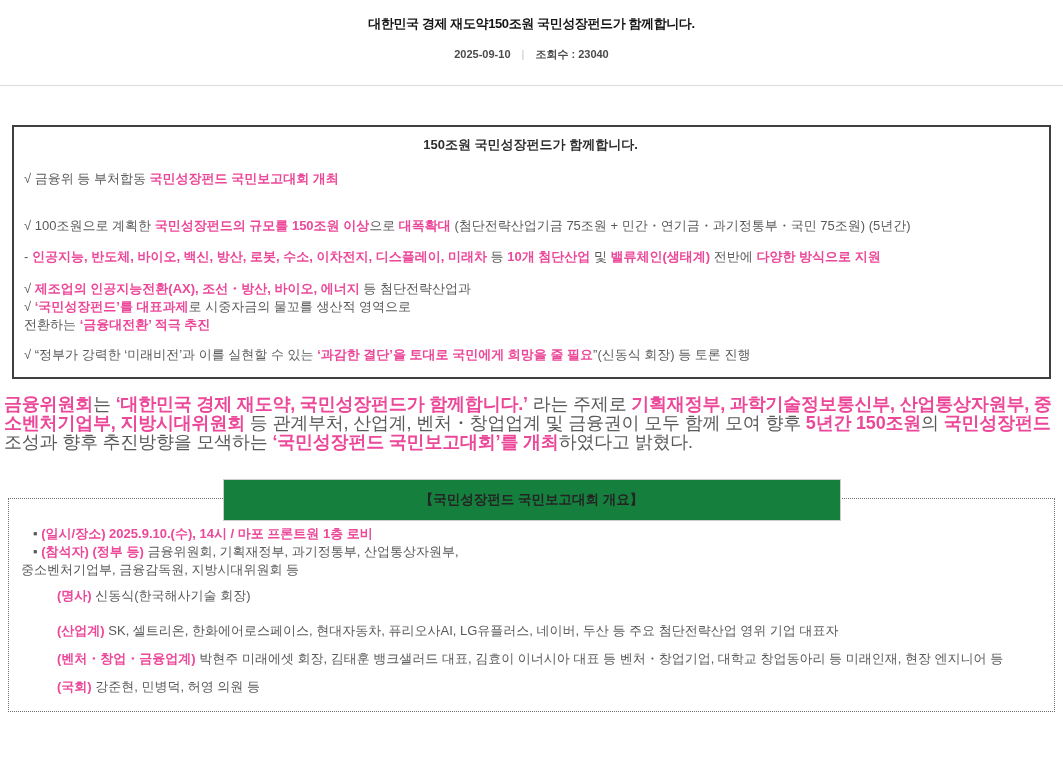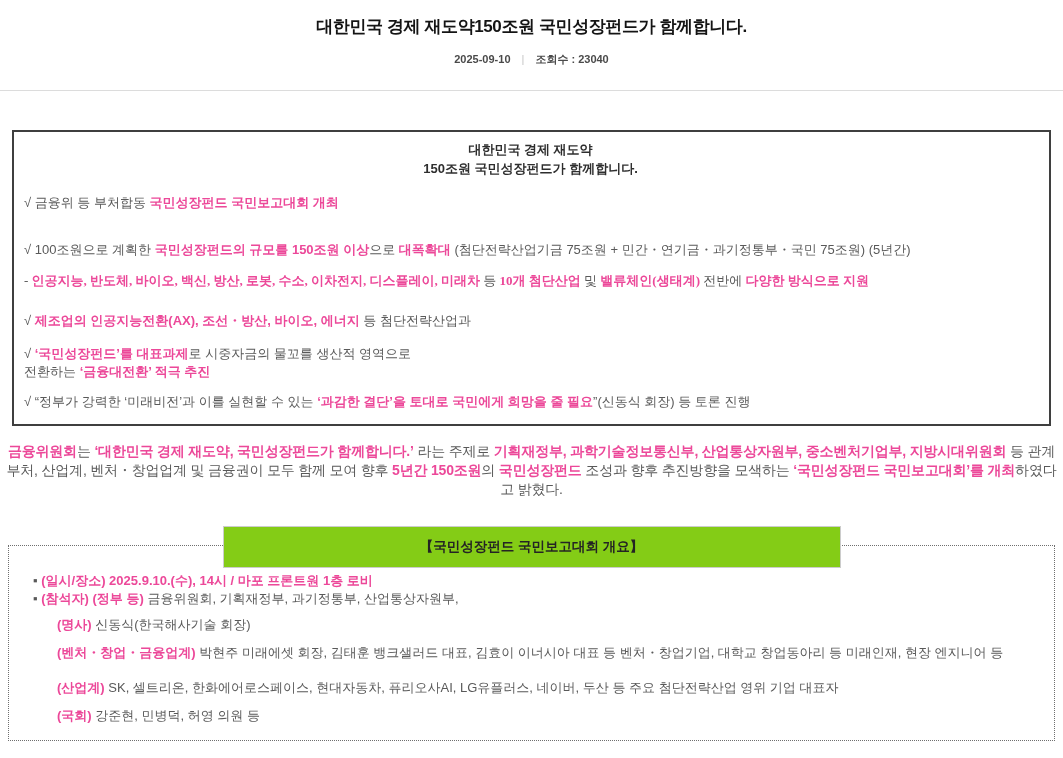--- a/index.html
+++ b/index.html
@@ -4,64 +4,63 @@
 <style>
   * { box-sizing: border-box; }
   html,body { margin:0; padding:0; background:#ffffff; }
   body {
     width:1063px; height:758px; overflow:hidden;
     font-family:"Liberation Sans","DejaVu Sans",sans-serif;
     color:#595959;
   }
   .page-title {
     margin-top:15px; text-align:center;
-    font-size:17px; font-weight:bold; color:#141414; letter-spacing:-0.4px;
+    font-size:13px; font-weight:bold; color:#141414; letter-spacing:-0.4px;
   }
   .meta {
     margin-top:14px; text-align:center;
     font-size:11px; font-weight:bold; color:#4a4a4a;
   }
   .meta .sep { color:#c6c6c6; font-weight:normal; margin:0 11px; }
   .divider { border:none; border-top:1px solid #dcdcdc; margin:23px 0 0 0; }
 
   
   .summary-box {
     margin:39px 12px 0 12px;
     border:2px solid #3f3f3f;
     padding:8px 12px 13px 10px;
     font-size:13px; line-height:18px; color:#595959;
   }
   .summary-title { text-align:center; font-weight:bold; color:#2e2e2e; line-height:19px; }
   .b { font-weight:bold; color:#ec4899; }
   .mt-a { margin-top:16px; }
   .mt-b { margin-top:29px; }
-  .mt-c { margin-top:13px;font-family:Liberation Serif, serif; }
-  .mt-d { margin-top:22px; }
-  .mt-e { margin-top:15px; }
+  .mt-c { margin-top:13px; }
+  .mt-d { margin-top:14px; }
+  .mt-e { }
   .mt-f { margin-top:12px; }
 
   
   .para {
     margin:16px 4px 0 4px;
-    font-size:14px; line-height:19px; color:#595959;
+    font-size:18px; line-height:19px; color:#595959;
     letter-spacing:-0.2px;
-    text-align:center;
   }
 
   
   .overview-box {
     position:relative;
     margin:46px 8px 0 8px;
     border:1px dotted #6f6f6f;
     padding:26px 12px 15px 12px;
     font-size:13px; line-height:18px;
   }
   .overview-heading {
     position:absolute; top:-20px; left:50%; transform:translateX(-50%);
-    width:618px; background:#84cc16;
+    width:618px; background:#15803d;
     border:1px solid #cccccc;
     text-align:center; font-weight:bold; color:#242424;
     font-size:13.5px; padding:11px 0;
   }
   .ov-bullet { padding-left:12px; }
   .ov-cont { padding-left:0; }
   .ov-indent { padding-left:36px; }
   .ov-gap-a { margin-top:8px; }
   .ov-gap-b { margin-top:17px; }
   .ov-gap-c { margin-top:10px; }
@@ -73,38 +72,38 @@
 
   <h1 class="page-title">대한민국 경제 재도약150조원 국민성장펀드가 함께합니다.</h1>
 
   <div class="meta">
     <span>2025-09-10</span><span class="sep">|</span><span>조회수 : 23040</span>
   </div>
 
   <hr class="divider">
 
   <div class="summary-box">
-    <div class="summary-title">대한민국 경제 재도약</div>
     <div class="summary-title">150조원 국민성장펀드가 함께합니다.</div>
 
     <div class="mt-a"><span>√  금융위 등 부처합동 </span><span class="b">국민성장펀드 국민보고대회 개최</span></div>
     <div class="mt-b"><span>√  100조원으로 계획한 </span><span class="b">국민성장펀드의 규모를 150조원 이상</span><span>으로 </span><span class="b">대폭확대</span><span> (첨단전략산업기금 75조원 + 민간・연기금・과기정통부・국민 75조원) (5년간)</span></div>
     <div class="mt-c"><span> - </span><span class="b">인공지능, 반도체, 바이오, 백신, 방산, 로봇, 수소, 이차전지, 디스플레이, 미래차</span><span> 등 </span><span class="b">10개 첨단산업</span><span> 및 </span><span class="b">밸류체인(생태계)</span><span> 전반에 </span><span class="b">다양한 방식으로 지원</span></div>
     <div class="mt-d"><span>√  </span><span class="b">제조업의 인공지능전환(AX), 조선・방산, 바이오, 에너지</span><span> 등 첨단전략산업과</span></div>
     <div class="mt-e"><span>√  </span><span class="b">‘국민성장펀드’를 대표과제</span><span>로 시중자금의 물꼬를 생산적 영역으로</span></div>
     <div><span>전환하는 </span><span class="b">‘금융대전환’ 적극 추진</span></div>
     <div class="mt-f"><span>√  “정부가 강력한 ‘미래비전’과 이를 실현할 수 있는 </span><span class="b">‘과감한 결단’을 토대로 국민에게 희망을 줄 필요</span><span>”(신동식 회장) 등 토론 진행</span></div>
   </div>
 
   <p class="para"><span class="b">금융위원회</span><span>는 </span><span class="b">‘대한민국 경제 재도약, 국민성장펀드가 함께합니다.’</span><span> 라는 주제로 </span><span class="b">기획재정부, 과학기술정보통신부, 산업통상자원부, 중소벤처기업부, 지방시대위원회</span><span> 등 관계부처, 산업계, 벤처・창업업계 및 금융권이 모두 함께 모여 향후 </span><span class="b">5년간 150조원</span><span>의 </span><span class="b">국민성장펀드</span><span> 조성과 향후 추진방향을 모색하는 </span><span class="b">‘국민성장펀드 국민보고대회’를 개최</span><span>하였다고 밝혔다.</span></p>
 
   <div class="overview-box">
     <div class="overview-heading">【국민성장펀드 국민보고대회 개요】</div>
 
     <div class="ov-bullet"><span>▪ </span><span class="b">(일시/장소) 2025.9.10.(수), 14시 / 마포 프론트원 1층 로비</span></div>
     <div class="ov-bullet"><span>▪ </span><span class="b">(참석자) (정부 등)</span><span> 금융위원회, 기획재정부, 과기정통부, 산업통상자원부,</span></div>
+    <div class="ov-cont"><span>중소벤처기업부, 금융감독원, 지방시대위원회 등</span></div>
     <div class="ov-indent ov-gap-a"><span class="b">(명사)</span><span> 신동식(한국해사기술 회장)</span></div>
+    <div class="ov-indent ov-gap-b"><span class="b">(산업계)</span><span> SK, 셀트리온, 한화에어로스페이스, 현대자동차, 퓨리오사AI, LG유플러스, 네이버, 두산 등 주요 첨단전략산업 영위 기업 대표자</span></div>
     <div class="ov-indent ov-gap-c"><span class="b">(벤처・창업・금융업계)</span><span> 박현주 미래에셋 회장, 김태훈 뱅크샐러드 대표, 김효이 이너시아 대표 등 벤처・창업기업, 대학교 창업동아리 등 미래인재, 현장 엔지니어 등</span></div>
-    <div class="ov-indent ov-gap-b"><span class="b">(산업계)</span><span> SK, 셀트리온, 한화에어로스페이스, 현대자동차, 퓨리오사AI, LG유플러스, 네이버, 두산 등 주요 첨단전략산업 영위 기업 대표자</span></div>
     <div class="ov-indent ov-gap-c"><span class="b">(국회)</span><span> 강준현, 민병덕, 허영 의원 등</span></div>
   </div>
 
 </div>
 
 </body></html>

